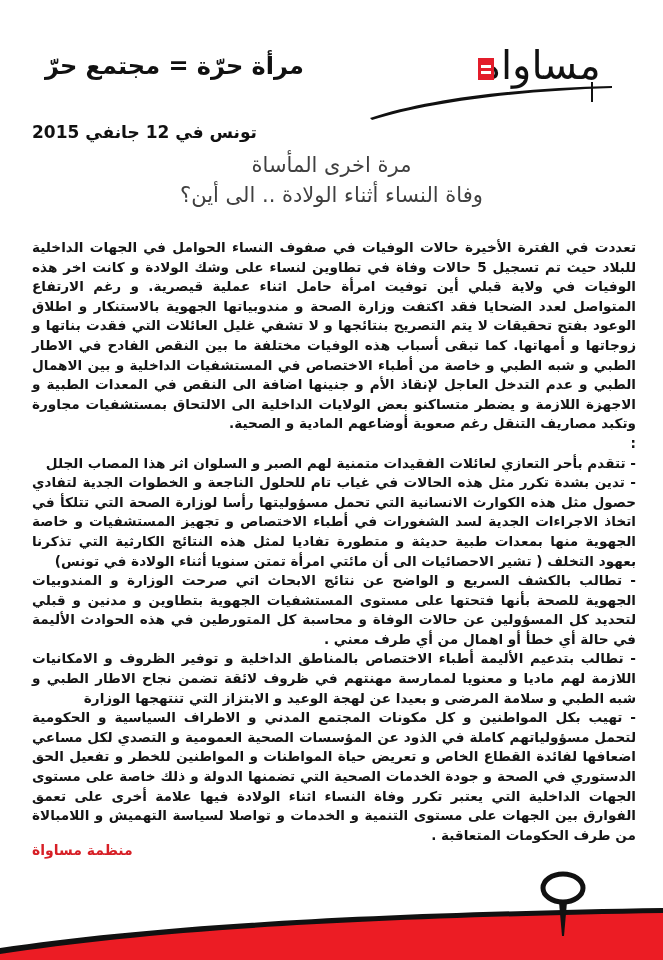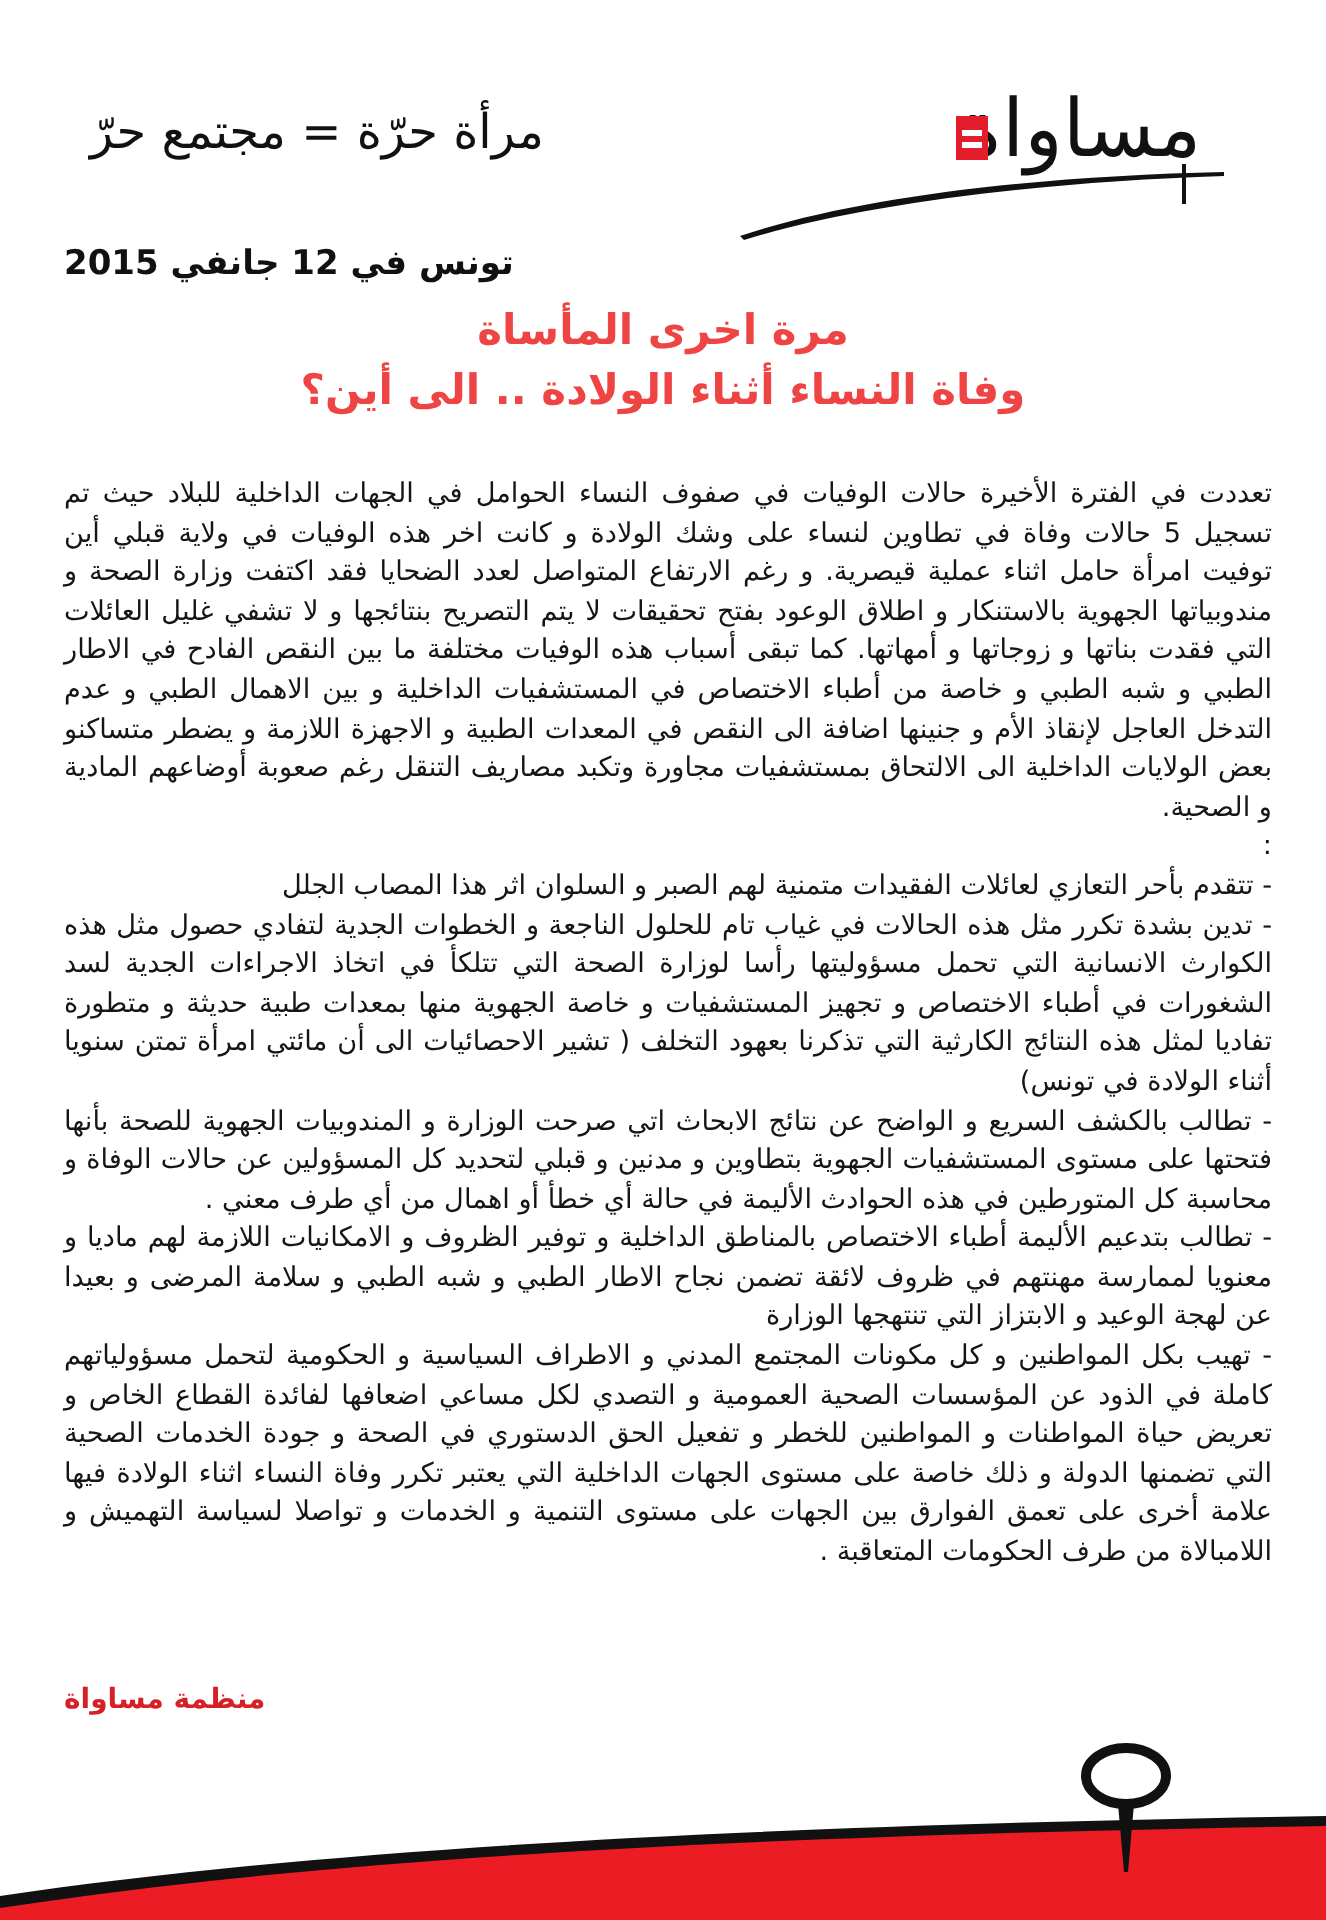--- a/index.html
+++ b/index.html
@@ -4,21 +4,21 @@
   <style>
     html, body { margin: 0; padding: 0; }
     body {
       width: 663px; height: 960px; background: #ffffff;
       position: relative; overflow: hidden;
       font-family: "DejaVu Sans", sans-serif; color: #111;
     }
     .header { position: absolute; top: 0; left: 0; width: 663px; height: 125px; }
     .slogan {
       position: absolute; left: 45px; top: 52px;
-      font-family: "DejaVu Sans", sans-serif; font-weight: normal;
+      font-family: "DejaVu Sans", sans-serif; font-weight: bold;
       font-size: 24px; color: #111; direction: rtl; letter-spacing: -0.5px;
     }
     .logo { position: absolute; left: 360px; top: 42px; width: 260px; height: 80px; }
     .logo-word {
       position: absolute; left: 120px; top: 0px;
       font-family: "DejaVu Sans", sans-serif; font-size: 40px;
       font-weight: normal; color: #111; direction: rtl; letter-spacing: 1px;
     }
     .logo-badge {
       position: absolute; left: 118px; top: 16px; width: 16px; height: 22px;
@@ -30,27 +30,27 @@
     .logo-badge::before { top: 7px; }
     .logo-badge::after { top: 13px; }
     .logo-swoosh { position: absolute; left: 0; top: 40px; }
 
     .date {
       position: absolute; left: 32px; top: 122px;
       font-size: 17px; font-weight: bold; direction: rtl; color: #111;
     }
     .title {
       position: absolute; left: 0; width: 663px; top: 150px;
-      text-align: center; color: #ef4444; font-weight: bold;
+      text-align: center; color: #404040; font-weight: normal;
       font-size: 21px; line-height: 30px; direction: rtl;
     }
     .body-text {
       position: absolute; left: 32px; width: 604px; top: 238px;
       direction: rtl; text-align: justify; text-align-last: right;
-      font-size: 13.6px; line-height: 19.6px; font-weight: normal; color: #151515;
+      font-size: 13.6px; line-height: 19.6px; font-weight: bold; color: #151515;
     }
     .body-text p { margin: 0; }
     .body-text .colon { text-align: right; height: 19.6px; }
     .signature {
       position: absolute; left: 32px; top: 842px;
       color: #d71f26; font-weight: bold; font-size: 14px; direction: rtl;
     }
     .footer { position: absolute; left: 0; top: 870px; width: 663px; height: 90px; }
   </style>
 </head>

